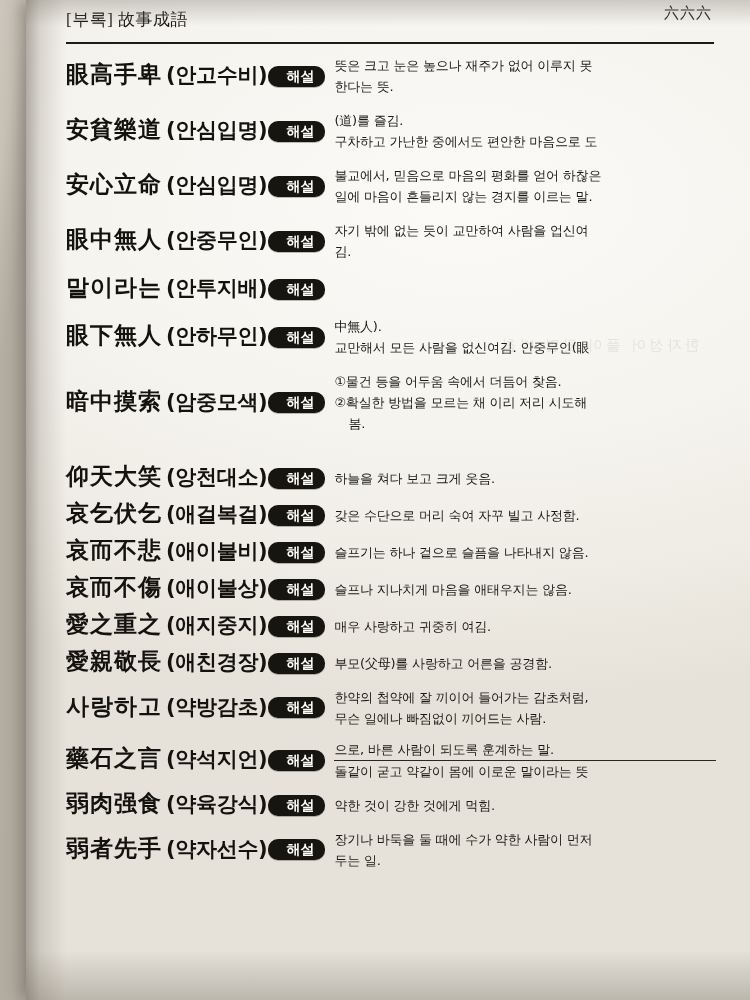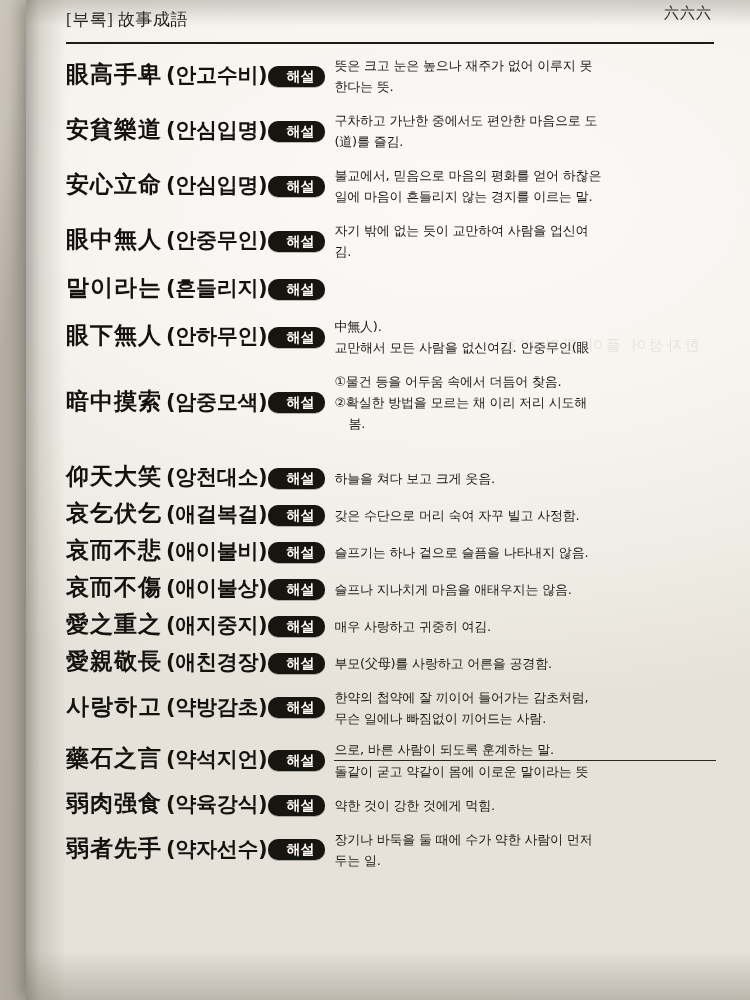--- a/index.html
+++ b/index.html
@@ -183,22 +183,22 @@
         </div>
       </div>
 
       <div class="entry">
         <div class="headword">
           <span class="hanja">安貧樂道</span>
           <span class="hangul">(안심입명)</span>
         </div>
         <div class="badge">해설</div>
         <div class="gloss">
+          <span class="ln">(道)를 즐김.</span>
           <span class="ln">구차하고 가난한 중에서도 편안한 마음으로 도</span>
-          <span class="ln">(道)를 즐김.</span>
         </div>
       </div>
 
       <div class="entry">
         <div class="headword">
           <span class="hanja">安心立命</span>
           <span class="hangul">(안심입명)</span>
         </div>
         <div class="badge">해설</div>
         <div class="gloss">
@@ -215,21 +215,21 @@
         <div class="badge">해설</div>
         <div class="gloss">
           <span class="ln">자기 밖에 없는 듯이 교만하여 사람을 업신여</span>
           <span class="ln">김.</span>
         </div>
       </div>
 
       <div class="entry">
         <div class="headword">
           <span class="hanja">말이라는</span>
-          <span class="hangul">(흔들리지)</span>
+          <span class="hangul">(안투지배)</span>
         </div>
         <div class="badge">해설</div>
       </div>
 
       <div class="entry">
         <div class="headword">
           <span class="hanja">眼下無人</span>
           <span class="hangul">(안하무인)</span>
         </div>
         <div class="badge">해설</div>

